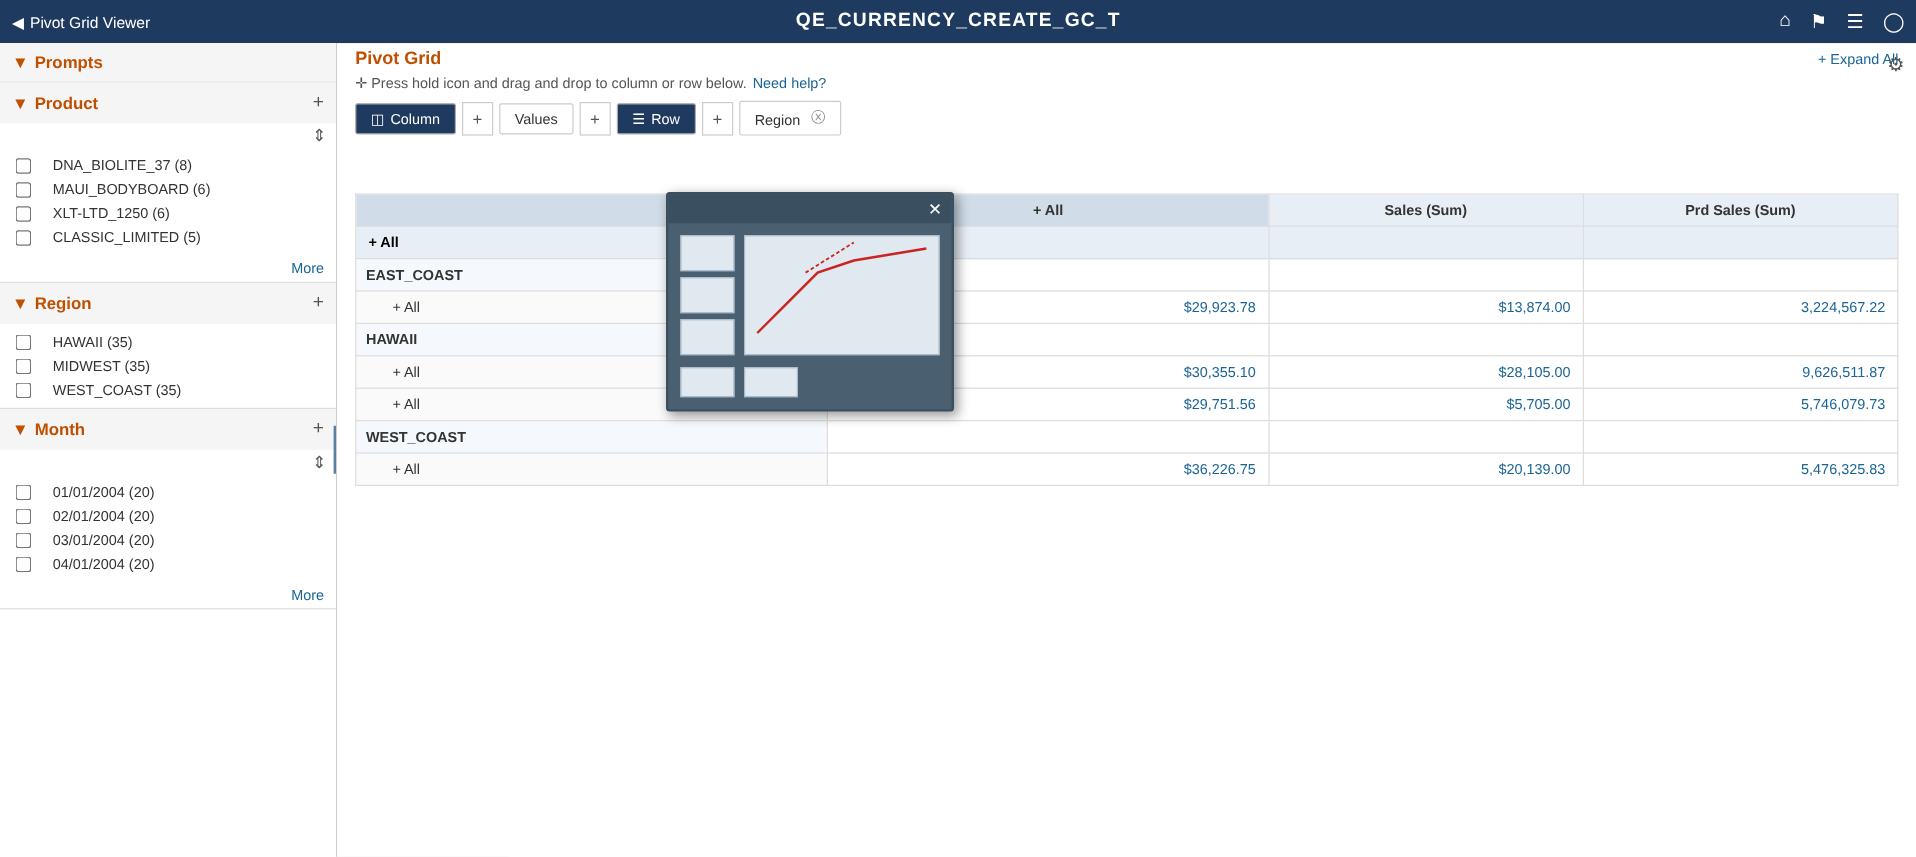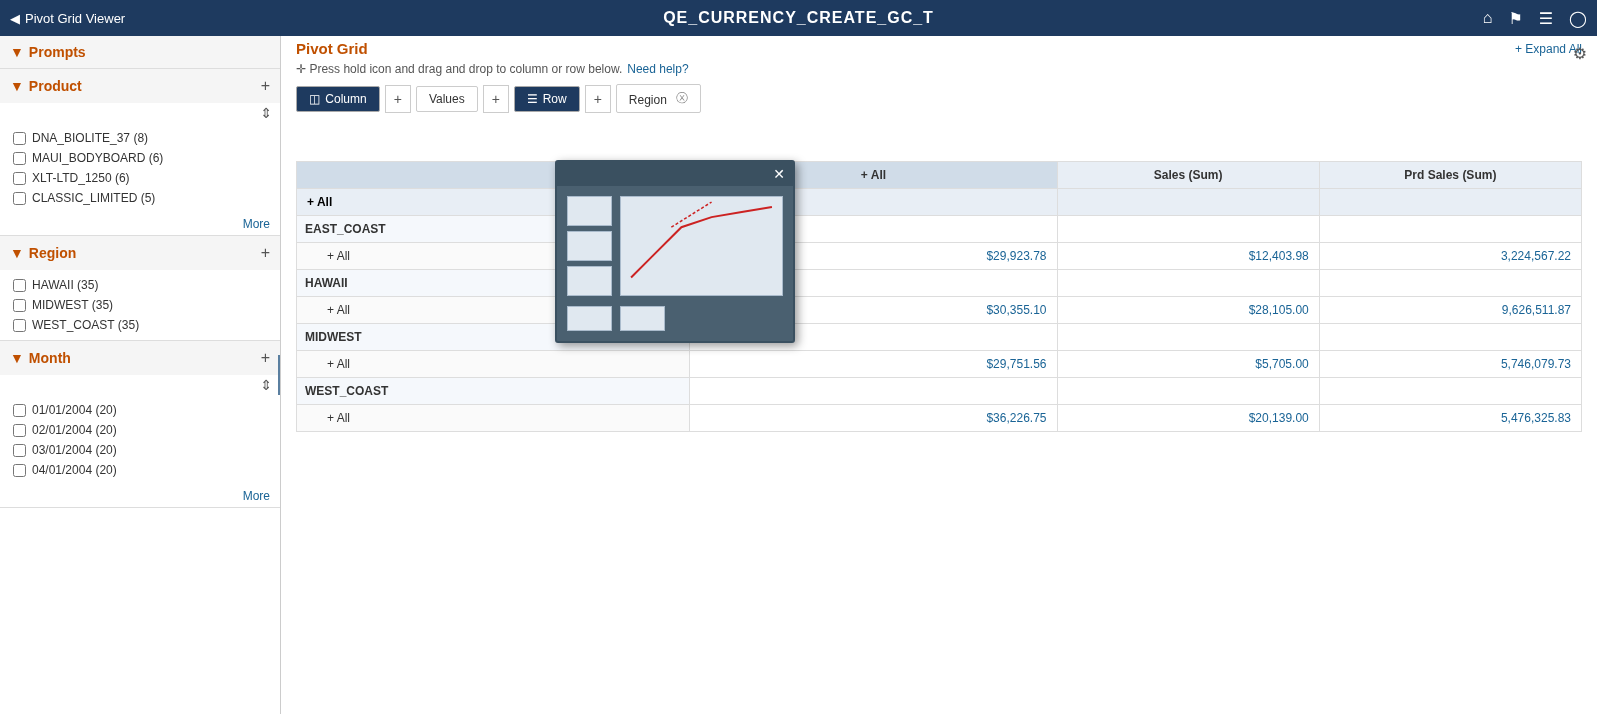--- a/index.html
+++ b/index.html
@@ -85,21 +85,21 @@
       cursor: pointer;
     }
 
     .sidebar-items {
       padding: 5px 8px;
     }
     .sidebar-item {
       display: flex;
       align-items: center;
       padding: 3px 5px;
-      gap: 6px;
+      gap: 18px;
       font-size: 12px;
       color: #333;
     }
     .sidebar-item input[type=checkbox] {
       cursor: pointer;
     }
 
     .sidebar-more {
       text-align: right;
       padding: 4px 10px;
@@ -504,43 +504,37 @@
 
           <tr>
             <td class="region-label">EAST_COAST</td>
             <td></td>
             <td></td>
             <td></td>
           </tr>
           <tr>
             <td class="all-label">+ All</td>
             <td class="value">$29,923.78</td>
-            <td class="value">$12,403.98</td>
+            <td class="value">$13,874.00</td>
             <td class="value">3,224,567.22</td>
           </tr>
 
           <tr>
             <td class="region-label">HAWAII</td>
             <td></td>
             <td></td>
             <td></td>
           </tr>
           <tr>
             <td class="all-label">+ All</td>
             <td class="value">$30,355.10</td>
             <td class="value">$28,105.00</td>
             <td class="value">9,626,511.87</td>
           </tr>
 
-          <tr>
-            <td class="region-label">MIDWEST</td>
-            <td></td>
-            <td></td>
-            <td></td>
-          </tr>
           <tr>
             <td class="all-label">+ All</td>
             <td class="value">$29,751.56</td>
             <td class="value">$5,705.00</td>
             <td class="value">5,746,079.73</td>
           </tr>
 
           <tr>
             <td class="region-label">WEST_COAST</td>
             <td></td>

